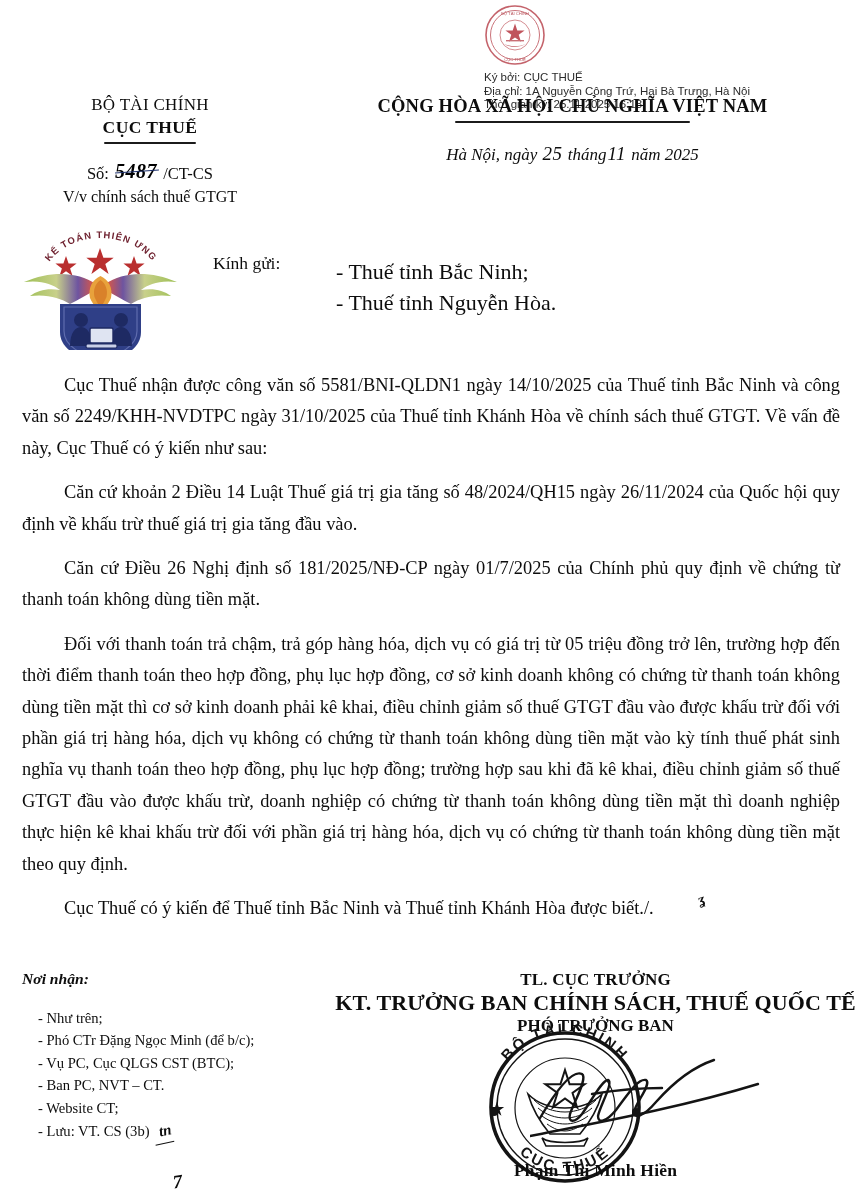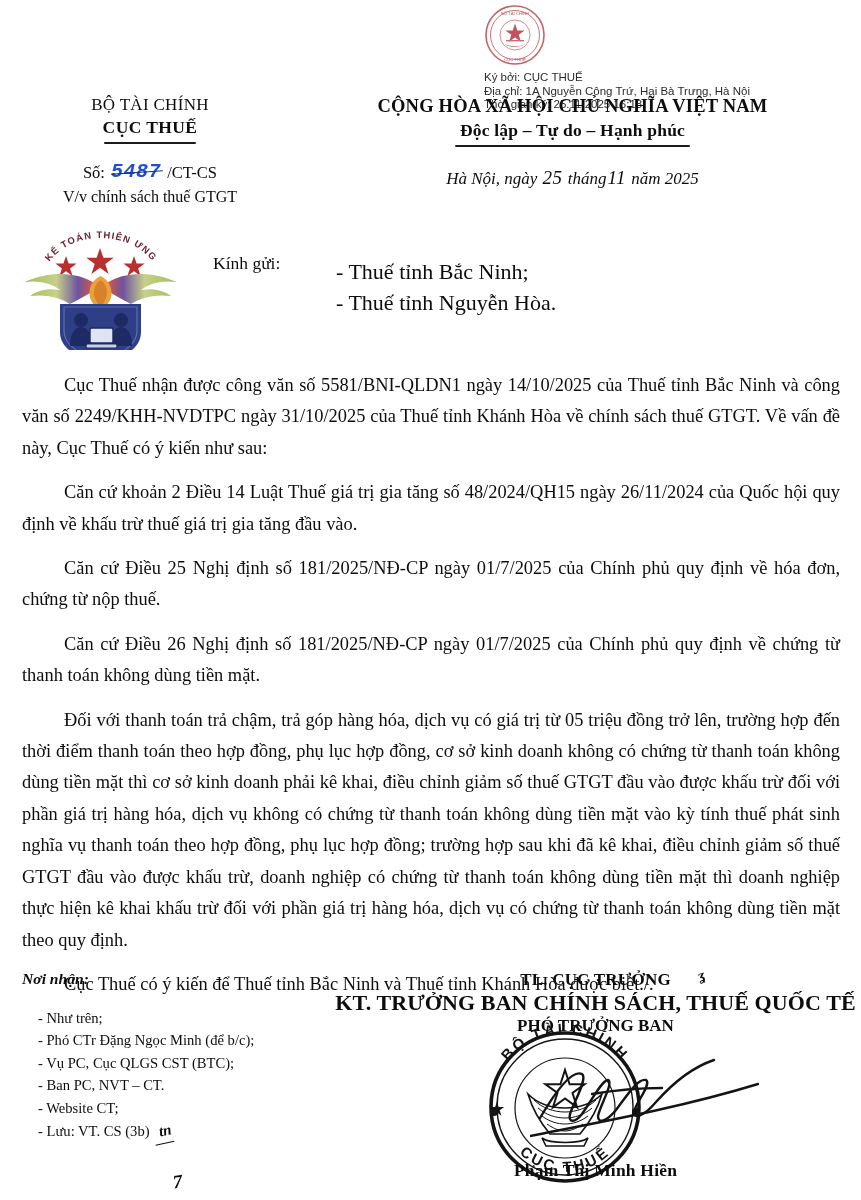--- a/index.html
+++ b/index.html
@@ -67,24 +67,24 @@
     margin: 3px auto 0;
     border-radius: 1px;
   }
   .docnum {
     margin-top: 17px;
     font-size: 16.5px;
     text-align: center;
     white-space: nowrap;
   }
   .hand {
-    font-family: Liberation Mono, monospace;
-    font-style: italic;
-    font-weight: bold;
-    color: #1d4ed8;
+    font-family: Liberation Serif, serif;
+    font-style: italic;
+    font-weight: bold;
+    color: #000000;
     font-size: 20px;
     letter-spacing: .5px;
     position: relative;
     top: -1px;
     padding: 0 2px;
   }
   .hand-strike {
     position: relative;
   }
   .hand-strike::after {
@@ -322,21 +322,20 @@
   <div class="docnum">
     <span>Số:</span>
     <span class="hand hand-strike">5487</span>
     <span>/CT-CS</span>
   </div>
   <div class="subject">V/v  chính sách thuế GTGT</div>
 </div>
 
 <div class="hdr-right">
   <div class="nation">CỘNG HÒA XÃ HỘI CHỦ NGHĨA VIỆT NAM</div>
-  <div class="motto">Độc lập – Tự do – Hạnh phúc</div>
   <div class="rule-mid"></div>
   <div class="dateline">
     <span>Hà Nội, ngày</span>
     <span class="hand-i">25</span>
     <span>tháng</span><span class="hand-i">11</span>
     <span>năm 2025</span>
   </div>
 </div>
 
 <div class="watermark">
@@ -390,21 +389,20 @@
 
 <div class="kinhgui">Kính gửi:</div>
 <div class="recipients">
   <div>- Thuế tỉnh Bắc Ninh;</div>
   <div>- Thuế tỉnh Nguyễn Hòa.</div>
 </div>
 
 <div class="body-text">
   <p>Cục Thuế nhận được công văn số 5581/BNI-QLDN1 ngày 14/10/2025 của Thuế tỉnh Bắc Ninh và công văn số 2249/KHH-NVDTPC ngày 31/10/2025 của Thuế tỉnh Khánh Hòa về chính sách thuế GTGT. Về vấn đề này, Cục Thuế có ý kiến như sau:</p>
   <p>Căn cứ khoản 2 Điều 14 Luật Thuế giá trị gia tăng số 48/2024/QH15 ngày 26/11/2024 của Quốc hội quy định về khấu trừ thuế giá trị gia tăng đầu vào.</p>
-  <p>Căn cứ Điều 25 Nghị định số 181/2025/NĐ-CP ngày 01/7/2025 của Chính phủ quy định về hóa đơn, chứng từ nộp thuế.</p>
   <p>Căn cứ Điều 26 Nghị định số 181/2025/NĐ-CP ngày 01/7/2025 của Chính phủ quy định về chứng từ thanh toán không dùng tiền mặt.</p>
   <p>Đối với thanh toán trả chậm, trả góp hàng hóa, dịch vụ có giá trị từ 05 triệu đồng trở lên, trường hợp đến thời điểm thanh toán theo hợp đồng, phụ lục hợp đồng, cơ sở kinh doanh không có chứng từ thanh toán không dùng tiền mặt thì cơ sở kinh doanh phải kê khai, điều chỉnh giảm số thuế GTGT đầu vào được khấu trừ đối với phần giá trị hàng hóa, dịch vụ không có chứng từ thanh toán không dùng tiền mặt vào kỳ tính thuế phát sinh nghĩa vụ thanh toán theo hợp đồng, phụ lục hợp đồng; trường hợp sau khi đã kê khai, điều chỉnh giảm số thuế GTGT đầu vào được khấu trừ, doanh nghiệp có chứng từ thanh toán không dùng tiền mặt thì doanh nghiệp thực hiện kê khai khấu trừ đối với phần giá trị hàng hóa, dịch vụ có chứng từ thanh toán không dùng tiền mặt theo quy định.</p>
   <p class="last"><span>Cục Thuế có ý kiến để Thuế tỉnh Bắc Ninh và Thuế tỉnh Khánh Hòa được biết./.</span><span class="endmark">ʓ</span></p>
 </div>
 
 <div class="footer-left">
   <div class="title">Nơi nhận:</div>
   <ul>
     <li>- Như trên;</li>
     <li>- Phó CTr Đặng Ngọc Minh (để b/c);</li>

